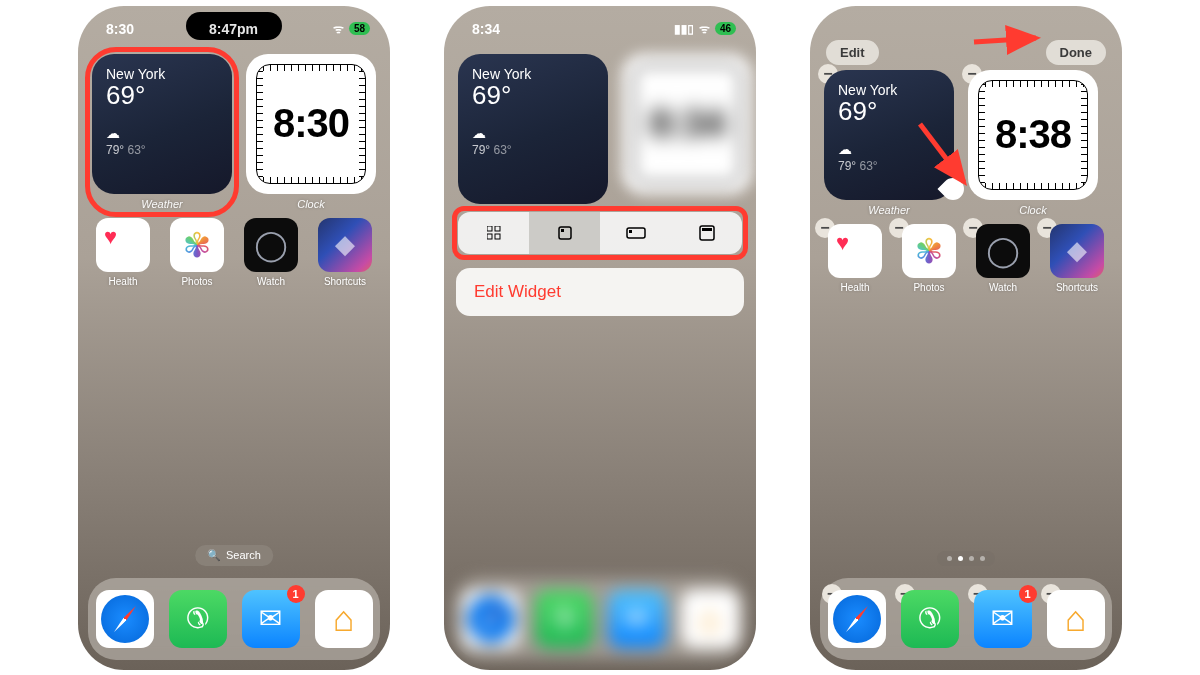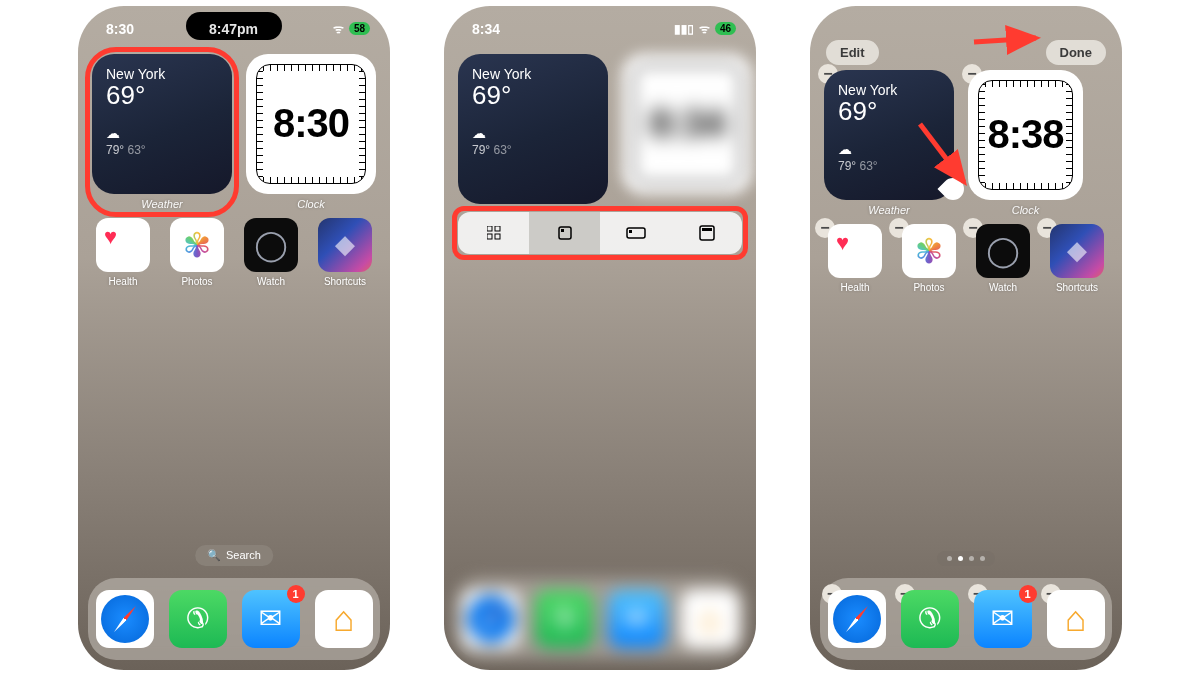--- a/index.html
+++ b/index.html
@@ -267,20 +267,21 @@
       <div class="opt">
           <svg width="16" height="16">
             <rect x="1" y="1" width="14" height="14" rx="2" fill="none" stroke="#000" stroke-width="1.5"></rect>
             <rect x="3" y="3" width="10" height="3" fill="#000"></rect>
           </svg>
         </div>
     </div>
   </div>
 
   <div class="ctx-menu">
+    <div class="ctx-row">Edit Widget</div>
   </div>
 
   <div class="dock" style="filter:blur(8px)">
     <div class="app-icon icon-safari"></div>
     <div class="app-icon icon-phone"></div>
     <div class="app-icon icon-mail"></div>
     <div class="app-icon icon-home"></div>
   </div>
 </div>
 
@@ -310,21 +311,21 @@
         <div class="cond">☁︎</div>
         <div class="range">
           <span>79°</span> <span style="opacity:.7">63°</span>
         </div>
       </div>
       <div class="widget-label">Weather</div>
       <div style="position:absolute;bottom:16px;right:-10px;width:22px;height:22px;background:#fff;border-radius:50% 50% 50% 0;transform:rotate(45deg)"></div>
     </div>
     <div class="widget-col">
       <div class="minus">−</div>
-      <div class="clock-widget" style="width:115px;height:130px">
+      <div class="clock-widget" style="width:130px;height:130px">
         <span style="z-index:1">8:38</span>
       </div>
       <div class="widget-label">Clock</div>
     </div>
   </div>
 
   <div class="arrow" style="top:118px;left:110px">
     <svg width="60" height="70">
         <defs>
           <marker id="ah2" markerWidth="8" markerHeight="8" refX="6" refY="3" orient="auto">

